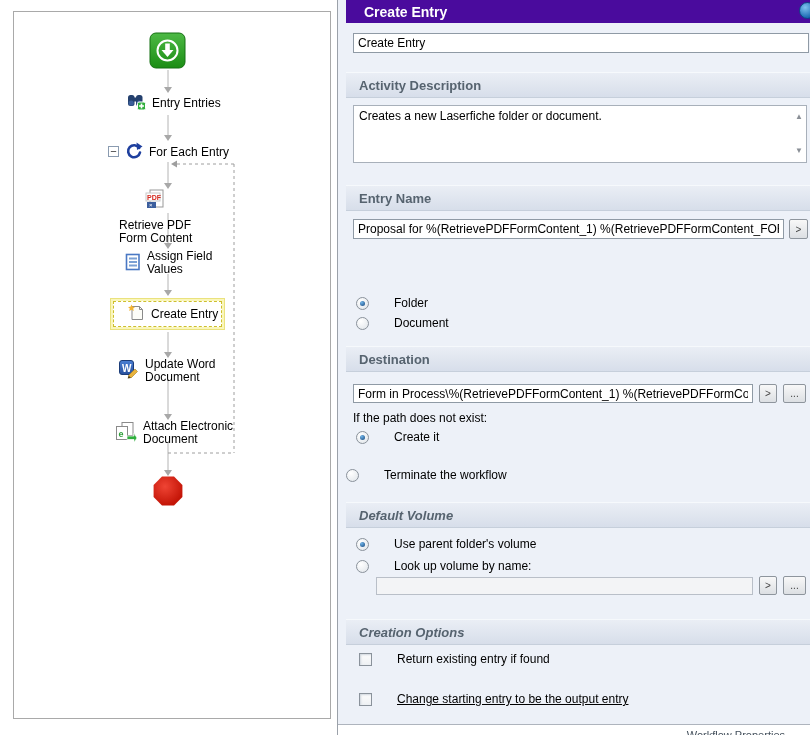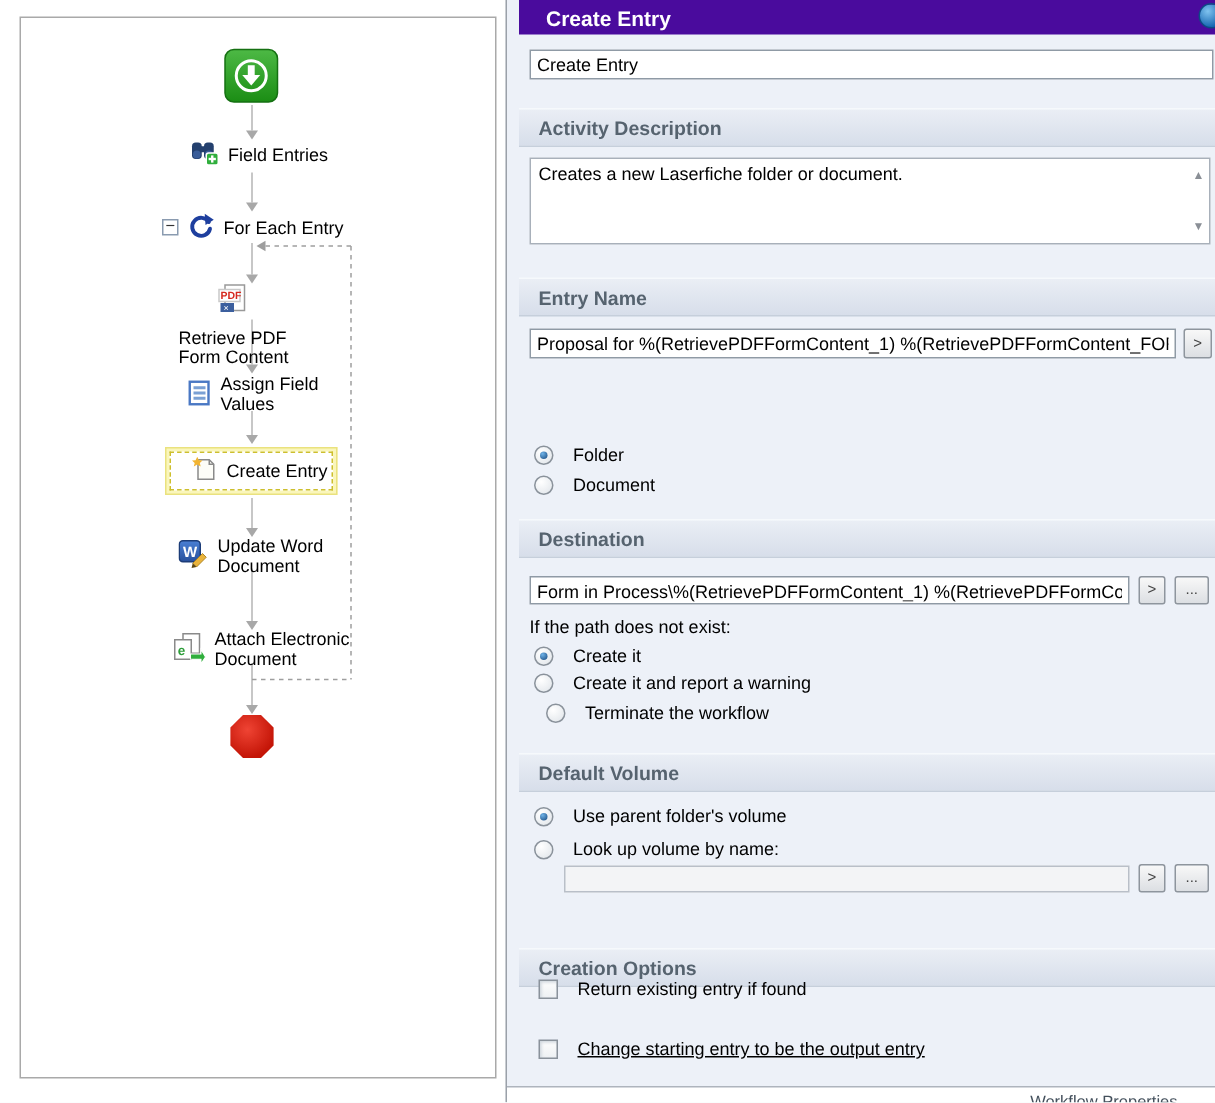--- a/index.html
+++ b/index.html
@@ -42,21 +42,21 @@
         font-family:"Liberation Sans", sans-serif;font-size:12px;padding:0 4px;
         box-sizing:border-box;color:#000;}
   .tbox:disabled, .tbox.disabled{background:#f3f4f6;border-color:#b9bfc8;}
   .descbox{position:absolute;left:15px;top:105px;width:454px;height:58px;background:#fff;
            border:1px solid #a8b0ba;box-sizing:border-box;padding:3px 18px 3px 5px;line-height:14px;}
   .scrollglyph{position:absolute;right:3px;font-size:8px;color:#8a8f96;cursor:pointer;}
   .smallbtn{position:absolute;height:20px;background:linear-gradient(#f8f8f8,#dcdfe3);
             border:1px solid #8e959d;border-radius:2px;font-size:10px;color:#444;
             display:flex;align-items:center;justify-content:center;cursor:pointer;
             box-sizing:border-box;}
-  .row{position:absolute;display:flex;align-items:center;gap:13px;}
+  .row{position:absolute;display:flex;align-items:center;gap:25px;}
   .radio{width:13px;height:13px;border-radius:50%;box-sizing:border-box;
          border:1px solid #8a929b;background:radial-gradient(circle at 35% 30%,#fff,#dfe4e9);
          position:relative;flex:0 0 auto;cursor:pointer;}
   .radio.checked::after{content:"";position:absolute;left:3px;top:3px;width:5px;height:5px;
          border-radius:50%;background:radial-gradient(circle at 35% 30%,#6fb3e8,#17477c);}
   .checkbox{width:13px;height:13px;box-sizing:border-box;border:1px solid #8a929b;
             background:linear-gradient(#fdfdfd,#eef1f4);box-shadow:inset 1px 1px 2px #cfd6dd;
             flex:0 0 auto;cursor:pointer;}
   .plainlabel{color:#000;}
   #footer-strip{position:absolute;left:338px;right:0;top:724px;height:11px;background:#fff;
@@ -122,21 +122,21 @@
           <rect x="1" y="2" width="6.5" height="11" rx="2.5" fill="#24406e"></rect>
           <rect x="9" y="2" width="6.5" height="11" rx="2.5" fill="#24406e"></rect>
           <rect x="6.5" y="4.5" width="3.5" height="4" fill="#24406e"></rect>
           <circle cx="4.2" cy="10" r="2.6" fill="#3a5d99"></circle>
           <circle cx="12.2" cy="10" r="2.6" fill="#3a5d99"></circle>
           <rect x="10.5" y="9" width="8" height="8" rx="1.5" fill="#2fae3c" stroke="#fff"></rect>
           <rect x="13.7" y="10.6" width="1.6" height="4.8" fill="#fff"></rect>
           <rect x="12.1" y="12.2" width="4.8" height="1.6" fill="#fff"></rect>
         </svg>
       </span>
-      <span class="node-label">Field Entries</span>
+      <span class="node-label">Entry Entries</span>
     </div>
 
     <div class="expander">−</div>
     <div class="node" style="left:111px;top:130px;">
       <span>
         <svg width="18" height="18" viewBox="0 0 18 18">
           <path d="M14.2 6 A6 6 0 1 0 15 10.5" fill="none" stroke="#1e3f9e" stroke-width="2.6" stroke-linecap="round"></path>
           <polygon points="11.5,0.5 17.5,4.5 12,8" fill="#1e3f9e"></polygon>
         </svg>
       </span>
@@ -255,45 +255,41 @@
       <span>Destination</span>
     </div>
     <input class="tbox" style="left: 15px; top: 384px; width: 400px; height: 19px;" readonly="" value="Form in Process\%(RetrievePDFFormContent_1) %(RetrievePDFFormContent_FOR)">
     <button class="smallbtn" style="left:421px;top:384px;width:18px;height:19px;">&gt;</button>
     <button class="smallbtn" style="left:445px;top:384px;width:23px;height:19px;">...</button>
     <div style="position:absolute;left:15px;top:411px;" class="plainlabel">If the path does not exist:</div>
     <div class="row" style="left:18px;top:430px;">
       <span class="radio checked"></span>
       <span class="plainlabel">Create it</span>
     </div>
-    <div class="row" style="left:18px;top:448px;">
-      <span class="radio"></span>
-      <span class="plainlabel">Create it and report a warning</span>
-    </div>
-    <div class="row" style="left:26px;top:468px;">
+    <div class="row" style="left:8px;top:468px;">
       <span class="radio"></span>
       <span class="plainlabel">Terminate the workflow</span>
     </div>
 
-    <div class="secbar" style="top:502px;">
+    <div class="secbar" style="top:502px;font-style:italic;">
       <span>Default Volume</span>
     </div>
     <div class="row" style="left:18px;top:537px;">
       <span class="radio checked"></span>
       <span class="plainlabel">Use parent folder's volume</span>
     </div>
     <div class="row" style="left:18px;top:559px;">
       <span class="radio"></span>
       <span class="plainlabel">Look up volume by name:</span>
     </div>
     <input class="tbox disabled" style="left: 38px; top: 577px; width: 377px; height: 18px;" disabled="" value="">
     <button class="smallbtn" style="left:421px;top:576px;width:18px;height:19px;">&gt;</button>
     <button class="smallbtn" style="left:445px;top:576px;width:23px;height:19px;">...</button>
 
-    <div class="secbar" style="top:632px;">
+    <div class="secbar" style="top:619px;font-style:italic;">
       <span>Creation Options</span>
     </div>
     <div class="row" style="left:21px;top:652px;">
       <span class="checkbox"></span>
       <span class="plainlabel">Return existing entry if found</span>
     </div>
     <div class="row" style="left:21px;top:692px;text-decoration:underline;">
       <span class="checkbox"></span>
       <span class="plainlabel">Change starting entry to be the output entry</span>
     </div>

